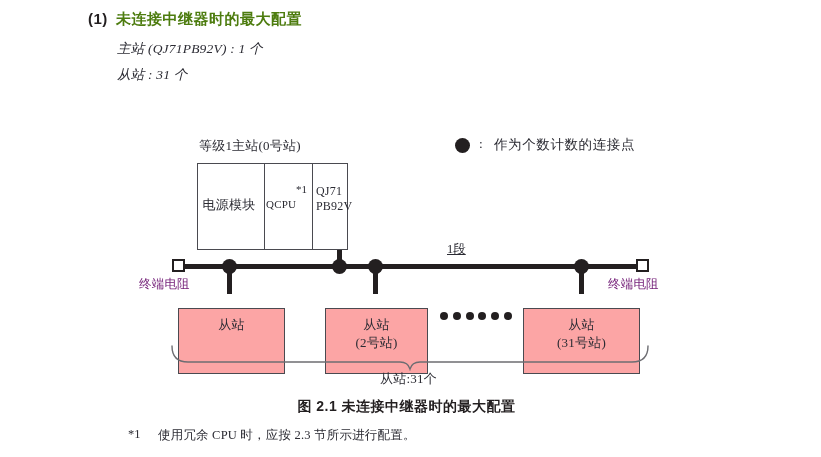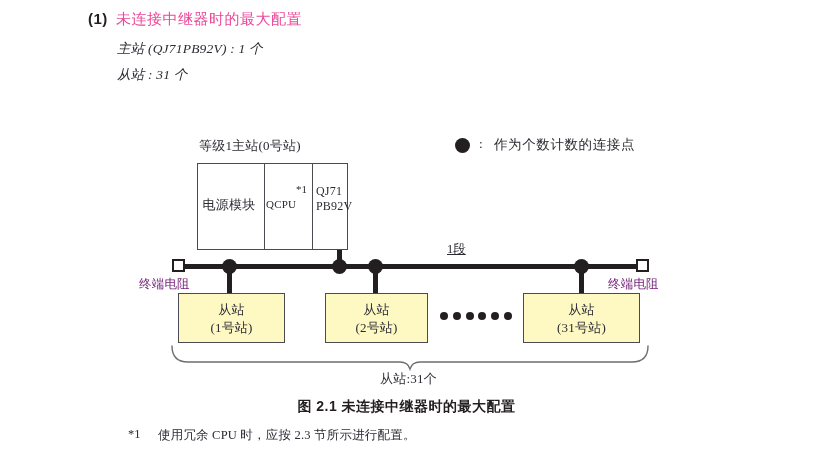--- a/index.html
+++ b/index.html
@@ -23,24 +23,24 @@
     font-size: 15px;
     font-weight: bold;
     font-family: "Liberation Sans", "DejaVu Sans", sans-serif;
     letter-spacing: 0.4px;
     color: #231f20;
     white-space: nowrap;
   }
   #heading-title {
     left: 116px; top: 10px;
     font-size: 15px;
-    font-weight: normal;
+    font-weight: bold;
     font-family: "Liberation Sans", "DejaVu Sans", sans-serif;
     letter-spacing: 0.5px;
-    color: #ec4899;
+    color: #4d7c0f;
     white-space: nowrap;
   }
   .spec-line {
     font-size: 13.5px;
     color: #2b2b33;
     white-space: nowrap;
     letter-spacing: 0.2px;
     font-style: italic;
   }
   #spec-master { left: 117px; top: 40px; }
@@ -183,25 +183,25 @@
   #drop-slave1 { left: 227px; }
 
   #node-slave2 { left: 368px; }
   #drop-slave2 { left: 373px; }
 
   #node-slave31 { left: 574px; }
   #drop-slave31 { left: 579px; }
 
   
   .slave-box {
-    top: 293px;
-    height: 50px;
+    top: 308px;
+    height: 66px;
     border: 1.4px solid #4a4a50;
     box-sizing: border-box;
-    background: #fef9c3;
+    background: #fca5a5;
   }
   #slave-box-1  { left: 178px; width: 107px; }
   #slave-box-2  { left: 325px; width: 103px; }
   #slave-box-31 { left: 523px; width: 117px; }
 
   .slave-label {
     position: absolute;
     left: 0; right: 0;
     text-align: center;
     font-size: 13px;
@@ -307,21 +307,20 @@
 <div class="abs drop-down" id="drop-slave1"></div>
 
 <div class="abs node" id="node-slave2"></div>
 <div class="abs drop-down" id="drop-slave2"></div>
 
 <div class="abs node" id="node-slave31"></div>
 <div class="abs drop-down" id="drop-slave31"></div>
 
 <div class="abs slave-box" id="slave-box-1">
   <div class="slave-label slave-label-top">从站</div>
-  <div class="slave-label slave-label-bot">(1号站)</div>
 </div>
 
 <div class="abs slave-box" id="slave-box-2">
   <div class="slave-label slave-label-top">从站</div>
   <div class="slave-label slave-label-bot">(2号站)</div>
 </div>
 
 <div class="abs" id="slave-ellipsis">
   <span></span>
     <span></span>

